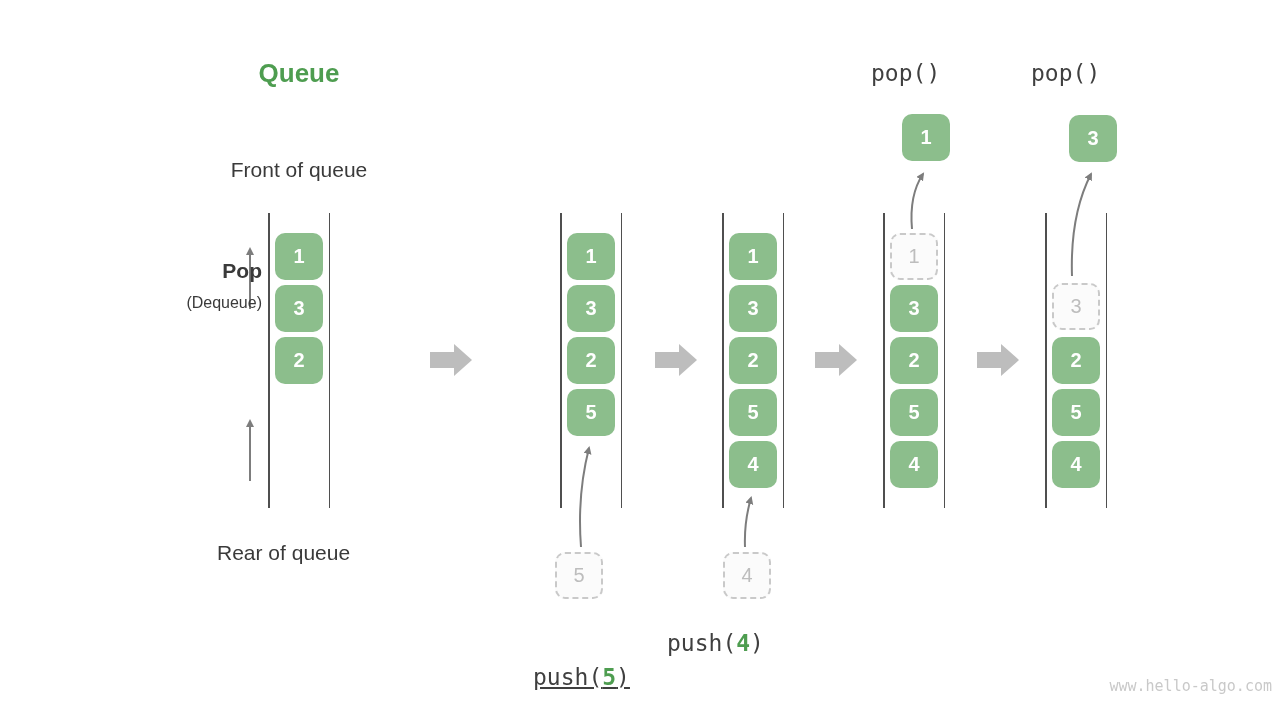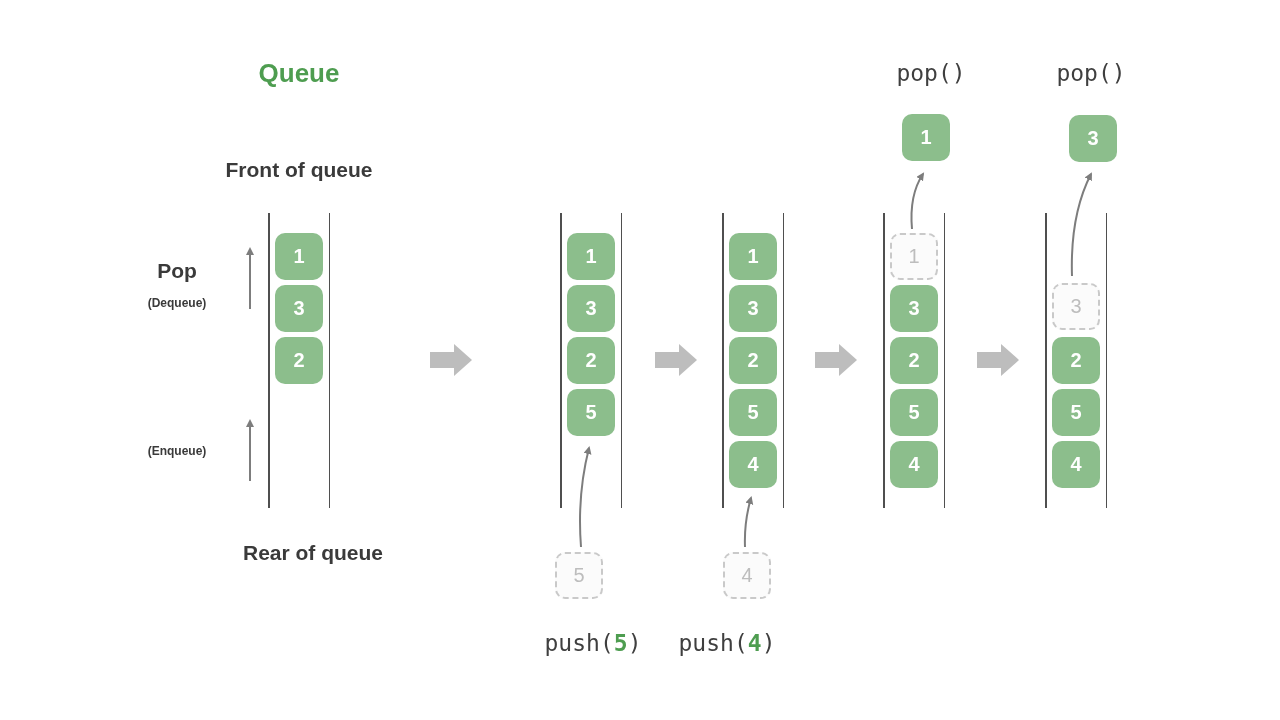--- a/index.html
+++ b/index.html
@@ -8,26 +8,26 @@
     font-family:"Liberation Sans", sans-serif;
     position:relative;
   }
   .canvas{position:absolute;inset:0;width:1280px;height:720px;margin-left:32px;}
 
   .title{
     position:absolute;left:187px;top:58px;width:160px;text-align:center;
     font-size:26px;font-weight:bold;color:var(--accent-green,#4E9D50);
   }
   .lbl{position:absolute;color:var(--label-dark,#3A3A3A);}
-  .lbl-bold{font-weight:bold;font-size:21px;}
+  .lbl-bold{font-weight:normal;font-size:21px;}
   .front-lbl{left:187px;top:158px;width:160px;text-align:center;}
-  .rear-lbl{left:191px;top:541px;width:160px;text-align:right;}
-  .side-block{position:absolute;left:60px;width:170px;text-align:center;color:var(--label-dark,#3A3A3A);}
+  .rear-lbl{left:185px;top:541px;width:160px;text-align:left;}
+  .side-block{position:absolute;left:60px;width:170px;text-align:right;color:var(--label-dark,#3A3A3A);}
   .side-main{font-size:21px;font-weight:bold;line-height:24px;}
-  .side-sub{font-size:12px;font-weight:bold;line-height:24px;margin-top:8px;}
+  .side-sub{font-size:16px;font-weight:normal;line-height:24px;margin-top:8px;}
 
   .col{position:absolute;top:213px;width:62px;height:295px;}
   .wall{position:absolute;top:0;width:1.5px;height:295px;background:var(--line-dark,#4F4F4F);}
   .wall-l{left:0;}
   .wall-r{left:60.5px;}
 
   .qbox{
     position:absolute;left:7px;width:48px;height:47px;box-sizing:border-box;
     background:var(--box-green,#8CBE8C);border-radius:10px;
     color:var(--box-text,#FFFFFF);font-size:20px;font-weight:bold;
@@ -43,21 +43,21 @@
     color:#fff;font-size:20px;font-weight:bold;
     display:flex;align-items:center;justify-content:center;
   }
   .floatbox.ghost{
     background:#FBFBFB;border:2px dashed var(--dashed-border,#C9C9C9);
     color:var(--dashed-text,#BDBDBD);font-weight:500;
   }
 
   .mono{font-family:"DejaVu Sans Mono", monospace;}
   .op-label{
-    position:absolute;width:120px;text-align:center;
+    position:absolute;width:120px;
     font-size:23px;color:#3F3F3F;
   }
   .op-arg{color:var(--accent-green,#4E9D50);font-weight:bold;}
 
   .watermark{
     position:absolute;left:1000px;top:677px;width:240px;text-align:right;
     font-size:15px;color:#C9C9C9;
   }
 
   svg.overlay{position:absolute;inset:0;pointer-events:none;}
@@ -92,21 +92,20 @@
 
   <div class="title">Queue</div>
   <div class="lbl lbl-bold front-lbl">Front of queue</div>
   <div class="lbl lbl-bold rear-lbl">Rear of queue</div>
 
   <div class="side-block" style="top:259px;">
     <div class="side-main">Pop</div>
     <div class="side-sub">(Dequeue)</div>
   </div>
   <div class="side-block" style="top:431px;">
-    <div class="side-sub">(Enqueue)</div>
   </div>
 
   <div class="col" style="left:236px;">
     <div class="wall wall-l"></div>
     <div class="wall wall-r"></div>
     <div class="qbox" style="top:20px;">1</div>
     <div class="qbox" style="top:72px;">3</div>
     <div class="qbox" style="top:124px;">2</div>
   </div>
 
@@ -150,17 +149,18 @@
 
   <div class="floatbox" style="left:870px;top:114px;">1</div>
   <div class="floatbox" style="left:1037px;top:115px;">3</div>
 
   <div class="floatbox ghost" style="left:523px;top:552px;">5</div>
   <div class="floatbox ghost" style="left:691px;top:552px;">4</div>
 
   <div class="op-label mono" style="left:839px;top:60px;">pop()</div>
   <div class="op-label mono" style="left:999px;top:60px;">pop()</div>
 
-  <div class="op-label mono" style="left:501px;top:630px;"><span>push(</span><span class="op-arg">5</span><span>)</span></div>
+  <div class="op-label mono" style="left:501px;top:664px;text-decoration:underline;"><span>push(</span><span class="op-arg">5</span><span>)</span></div>
   <div class="op-label mono" style="left:635px;top:630px;"><span>push(</span><span class="op-arg">4</span><span>)</span></div>
 
+  <div class="watermark mono">www.hello-algo.com</div>
 
 </div>
 
 </body></html>

